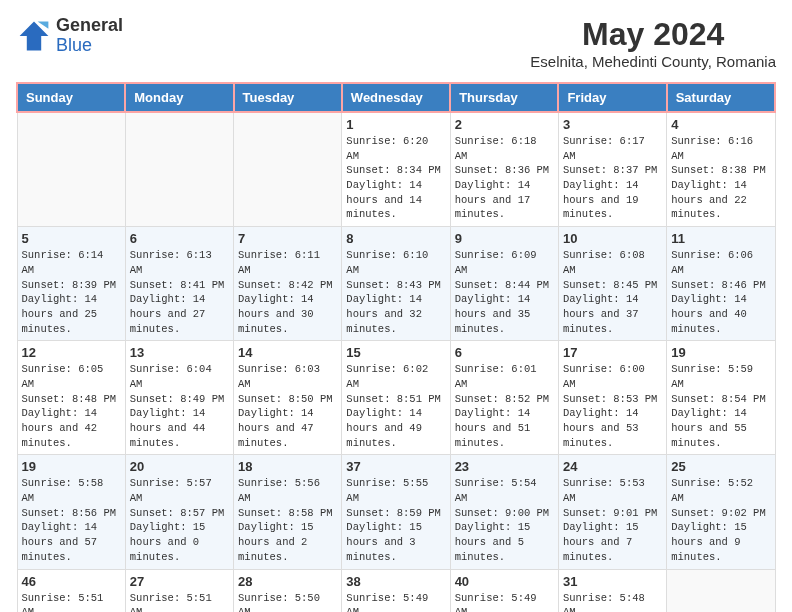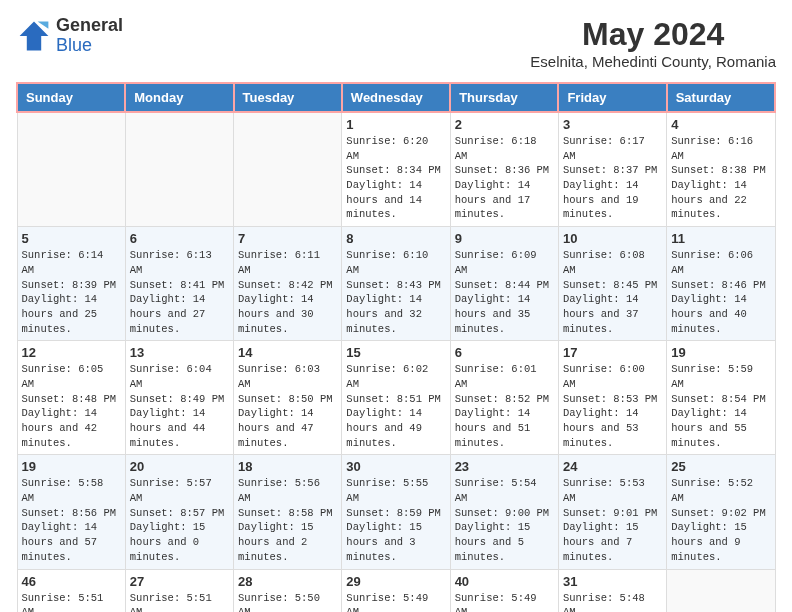--- a/index.html
+++ b/index.html
@@ -223,21 +223,21 @@
         </td>
         <td>
           <span class="day-number">20</span>
           <div class="day-info">Sunrise: 5:57 AM<br>Sunset: 8:57 PM<br>Daylight: 15 hours and 0 minutes.</div>
         </td>
         <td>
           <span class="day-number">18</span>
           <div class="day-info">Sunrise: 5:56 AM<br>Sunset: 8:58 PM<br>Daylight: 15 hours and 2 minutes.</div>
         </td>
         <td>
-          <span class="day-number">30</span>
+          <span class="day-number">37</span>
           <div class="day-info">Sunrise: 5:55 AM<br>Sunset: 8:59 PM<br>Daylight: 15 hours and 3 minutes.</div>
         </td>
         <td>
           <span class="day-number">23</span>
           <div class="day-info">Sunrise: 5:54 AM<br>Sunset: 9:00 PM<br>Daylight: 15 hours and 5 minutes.</div>
         </td>
         <td>
           <span class="day-number">24</span>
           <div class="day-info">Sunrise: 5:53 AM<br>Sunset: 9:01 PM<br>Daylight: 15 hours and 7 minutes.</div>
         </td>
@@ -253,21 +253,21 @@
         </td>
         <td>
           <span class="day-number">27</span>
           <div class="day-info">Sunrise: 5:51 AM<br>Sunset: 9:04 PM<br>Daylight: 15 hours and 12 minutes.</div>
         </td>
         <td>
           <span class="day-number">28</span>
           <div class="day-info">Sunrise: 5:50 AM<br>Sunset: 9:05 PM<br>Daylight: 15 hours and 14 minutes.</div>
         </td>
         <td>
-          <span class="day-number">29</span>
+          <span class="day-number">38</span>
           <div class="day-info">Sunrise: 5:49 AM<br>Sunset: 9:06 PM<br>Daylight: 15 hours and 16 minutes.</div>
         </td>
         <td>
           <span class="day-number">40</span>
           <div class="day-info">Sunrise: 5:49 AM<br>Sunset: 9:06 PM<br>Daylight: 15 hours and 17 minutes.</div>
         </td>
         <td>
           <span class="day-number">31</span>
           <div class="day-info">Sunrise: 5:48 AM<br>Sunset: 9:07 PM<br>Daylight: 15 hours and 19 minutes.</div>
         </td>

